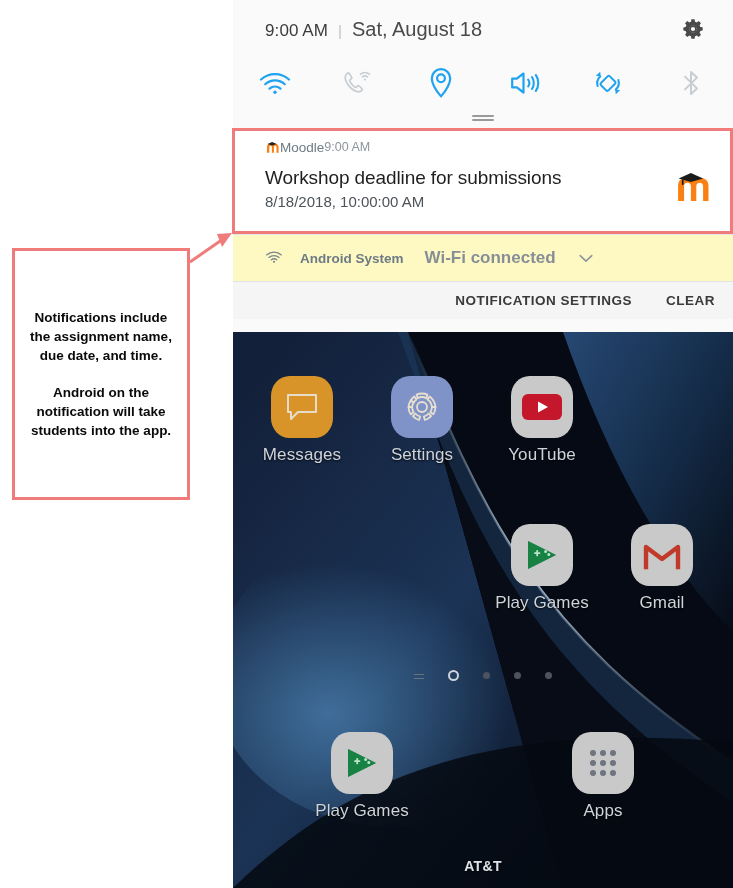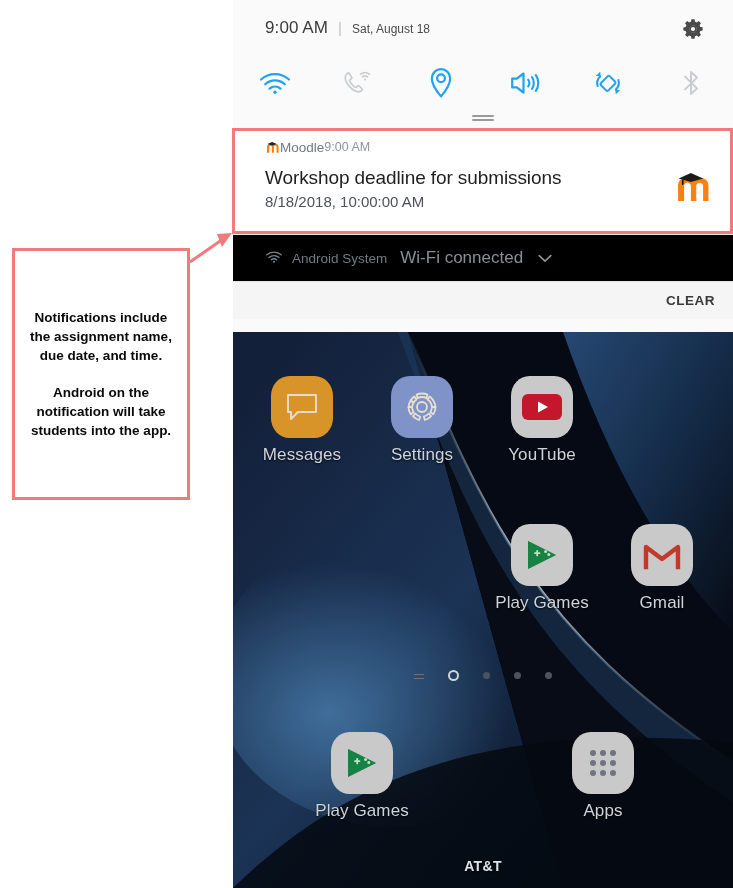--- a/index.html
+++ b/index.html
@@ -23,21 +23,21 @@
   .qs-header {
     position: absolute; left:0; top:0; width:100%; height:128px;
     background:#fafafa;
   }
   .clock-row {
     position:absolute; left:32px; top:18px;
     display:flex; align-items:baseline; gap:10px;
   }
   .clock-time { font-size:17px; color:#3b3b3b; font-weight:400; letter-spacing:.1px; }
   .clock-sep  { font-size:15px; color:#c2c2c2; }
-  .clock-date { font-size:12px; color:#4a4a4a; }
+  .clock-date { font-size:20px; color:#4a4a4a; }
   .gear-btn {
     position:absolute; right:25px; top:14px;
     width:30px; height:30px; display:flex; align-items:center; justify-content:center;
   }
 
   .toggles {
     position:absolute; left:0; top:58px; width:100%;
     display:flex; align-items:center;
   }
   .toggle {
@@ -72,22 +72,22 @@
   .notif-sub { margin-top:4px; font-size:15px; color:#4d5358; }
   .notif-bigicon {
     position:absolute; right:18px; top:36px;
     width:46px; height:46px; background:#ffffff;
     display:flex; align-items:center; justify-content:center;
   }
 
   .notif-divider { height:1px; background:#e6e6e6; margin:0 0 0 0; }
 
   .notif-secondary {
-    background:#000000; padding:13px 16px 13px 32px;
-    display:flex; align-items:center; gap:9px;
+    background:#fef9c3; padding:13px 16px 13px 32px;
+    display:flex; align-items:center; gap:17px;font-weight:bold;
   }
   .sys-app-name { font-size:13.5px; color:#6c7b84; }
   .sys-status { font-size:17px; color:#868f95; margin-left:4px; }
   .chev { margin-left:6px; }
 
   .notif-actions {
     background:#f5f5f5; border-top:1px solid #e3e3e3;
     height:38px; display:flex; align-items:center; justify-content:flex-end;
     padding-right:18px; gap:34px;
   }
@@ -289,20 +289,21 @@
         <span class="sys-app-name">Android System</span>
         <span class="sys-status">Wi-Fi connected</span>
         <span class="chev">
           <svg width="14" height="9" viewBox="0 0 14 9">
             <path d="M1.2 1.6L7 7.2l5.8-5.6" fill="none" stroke="#8d969c" stroke-width="1.6" stroke-linecap="round" stroke-linejoin="round"></path>
           </svg>
         </span>
       </div>
 
       <div class="notif-actions">
+        <span class="action-btn">NOTIFICATION SETTINGS</span>
         <span class="action-btn">CLEAR</span>
       </div>
     </div>
 
     <div class="home">
       <svg class="wall" viewBox="0 0 500 556" preserveAspectRatio="none">
         <defs>
           <linearGradient id="g1" x1="0" y1="0" x2="1" y2="1">
             <stop offset="0" stop-color="#0a1020"></stop>
             <stop offset="1" stop-color="#0d1626"></stop>

